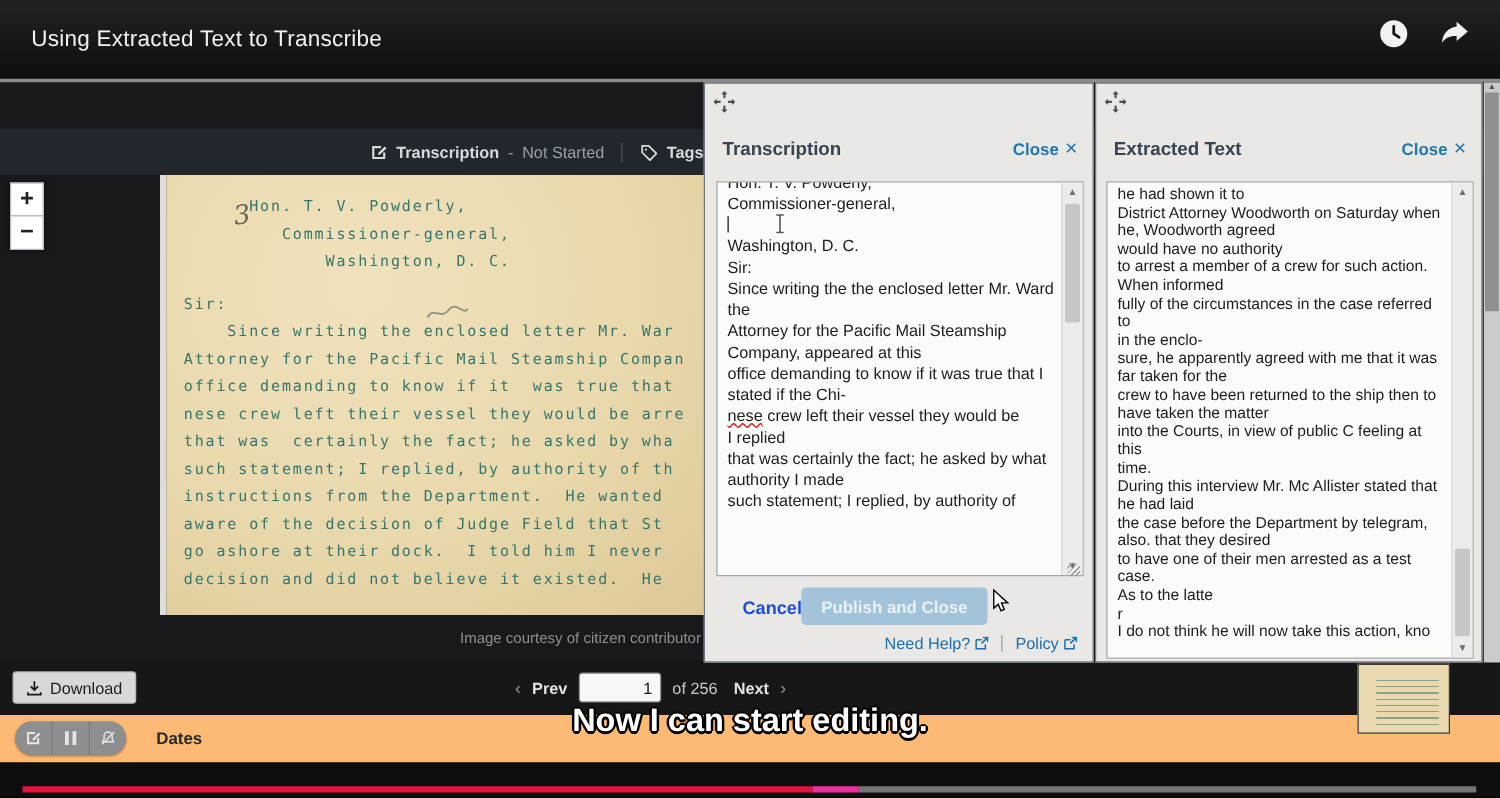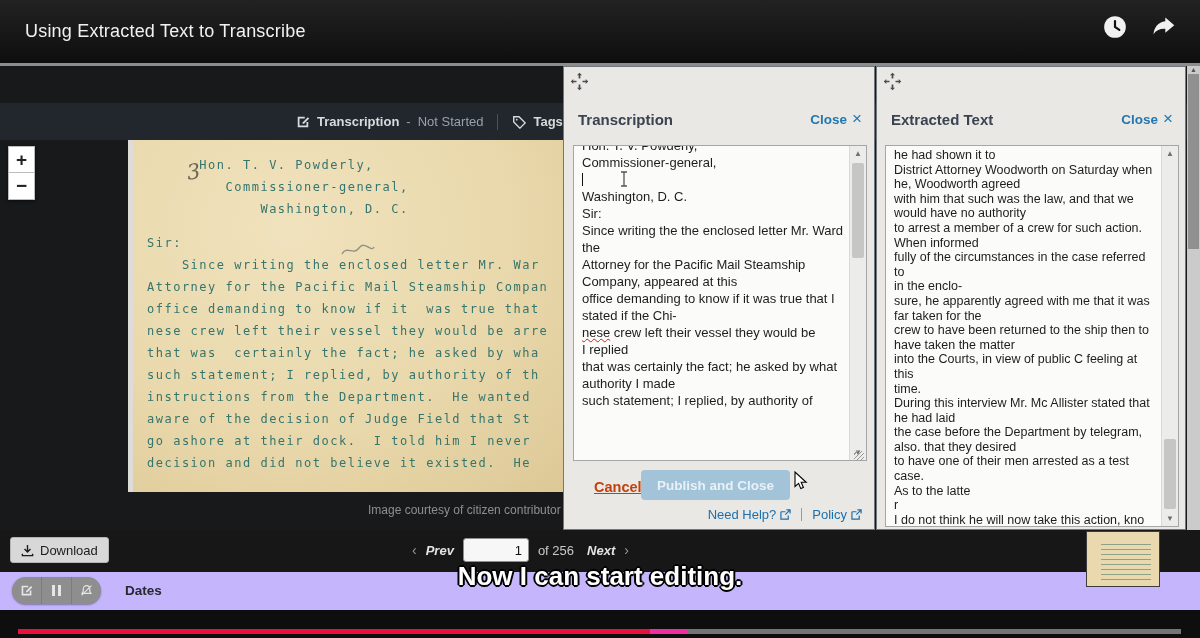--- a/index.html
+++ b/index.html
@@ -61,21 +61,21 @@
   .caret{display:inline-block;width:1px;height:13px;background:#111;vertical-align:-2px;}
 
   .sbar{position:absolute;right:0;top:0;bottom:0;width:16px;background:#ececeb;border-left:1px solid #d9d9d9;}
   .sarrow{position:absolute;left:0;width:16px;height:15px;color:#6f6f6f;font-size:8px;
     display:flex;align-items:center;justify-content:center;}
   .sthumb{position:absolute;left:2px;width:12px;background:#c6c6c5;border-radius:2px;}
   .resize-grip{position:absolute;right:17px;bottom:1px;width:10px;height:10px;
     background:repeating-linear-gradient(135deg,transparent 0 2px,#9a9a9a 2px 3px);}
 
   #ibeam{left:55px;top:104px;}
-  #cancel-btn{position:absolute;left:30px;top:412px;color:#c2410c;font-size:14.5px;font-weight:bold;cursor:pointer;text-decoration:underline;}
+  #cancel-btn{position:absolute;left:30px;top:412px;color:#1d4ed8;font-size:14.5px;font-weight:bold;cursor:pointer;}
   #publish-btn{position:absolute;left:77px;top:403px;height:30px;padding:0 16px;background:#a3c3d8;
     border:none;border-radius:4px;color:#e8f1f7;font-weight:bold;font-size:13.5px;font-family:inherit;}
   #cursor-arrow{position:absolute;left:230px;top:404px;}
   .links-row{position:absolute;right:12px;top:440px;display:flex;align-items:center;gap:10px;
     color:#1b6fae;font-size:13px;}
   .links-row .sep{width:1px;height:13px;background:#9b9b9b;}
   .linkitem{display:flex;align-items:center;gap:4px;cursor:pointer;}
 
   
   #page-scrollbar{position:absolute;left:1187px;top:66px;width:13px;height:464px;background:#cbcbcb;z-index:6;}
@@ -83,31 +83,31 @@
   #page-scrollbar .up{position:absolute;left:0;top:0;width:13px;height:9px;color:#555;font-size:7px;text-align:center;}
 
   
   #bottombar{position:absolute;left:0;top:530px;width:1200px;height:42px;background:#171717;}
   #download-btn{position:absolute;left:10px;top:7px;height:26px;display:flex;align-items:center;gap:6px;
     background:#d8d8d8;border:1px solid #b5b5b5;border-radius:3px;padding:0 10px;
     color:#1b1b1b;font-size:13px;font-family:inherit;cursor:pointer;}
   #pager{position:absolute;left:412px;top:7px;height:26px;display:flex;align-items:center;gap:9px;
     color:#e3e3e3;font-size:13px;}
   #pager .chev{color:#9a9a9a;font-size:14px;}
-  #pager .navlbl{font-weight:bold;cursor:pointer;font-style:italic;}
+  #pager .navlbl{font-weight:bold;cursor:pointer;}
   #page-input{width:52px;height:22px;background:#f7f7f7;border:1px solid #8e8e8e;border-radius:3px;
     text-align:right;padding:0 6px;font-size:13px;color:#111;font-family:inherit;}
   #pager .of{color:#c9c9c9;}
   #thumbnail{position:absolute;left:1086px;top:1px;width:74px;height:56px;z-index:8;
     background:#ead9ae;border:1px solid #3c3c3c;box-sizing:border-box;}
   #thumbnail .marks{position:absolute;left:14px;right:8px;top:8px;bottom:6px;
     background:repeating-linear-gradient(#0000 0 4px,rgba(62,118,108,.55) 4px 5px);}
 
   
-  #graybar{position:absolute;left:0;top:572px;width:1200px;height:38px;background:#c4b5fd;}
+  #graybar{position:absolute;left:0;top:572px;width:1200px;height:38px;background:#fdba74;}
   #pill{position:absolute;left:12px;top:5px;height:27px;background:#8e8e8e;border-radius:14px;
     display:flex;align-items:center;box-shadow:0 1px 2px rgba(0,0,0,.35);}
   #pill .seg{width:29px;height:27px;display:flex;align-items:center;justify-content:center;color:#e6e6e6;cursor:pointer;}
   #pill .seg+.seg{border-left:1px solid #7c7c7c;}
   .pausebars{display:flex;gap:3px;}
   .pausebars i{display:block;width:3px;height:11px;background:#e6e6e6;}
   #dates-label{position:absolute;left:125px;top:11px;color:#26292d;font-weight:bold;font-size:13.5px;}
 
   
   #caption{position:absolute;left:600px;top:561px;transform:translateX(-50%);z-index:9;
@@ -285,21 +285,20 @@
       <span class="close-btn">
         <span>Close</span>
           <span class="x">×</span>
       </span>
     </div>
     <div id="ex-box" class="textbox">
       <div id="ex-lines" class="lines">
           <div class="tline">he had shown it to</div>
           <div class="tline">District Attorney Woodworth on Saturday when</div>
           <div class="tline">he, Woodworth agreed</div>
-          <div class="tline">with him that such was the law, and that we</div>
           <div class="tline">would have no authority</div>
           <div class="tline">to arrest a member of a crew for such action.</div>
           <div class="tline">When informed</div>
           <div class="tline">fully of the circumstances in the case referred to</div>
           <div class="tline">in the enclo-</div>
           <div class="tline">sure, he apparently agreed with me that it was</div>
           <div class="tline">far taken for the</div>
           <div class="tline">crew to have been returned to the ship then to</div>
           <div class="tline">have taken the matter</div>
           <div class="tline">into the Courts, in view of public C feeling at this</div>

